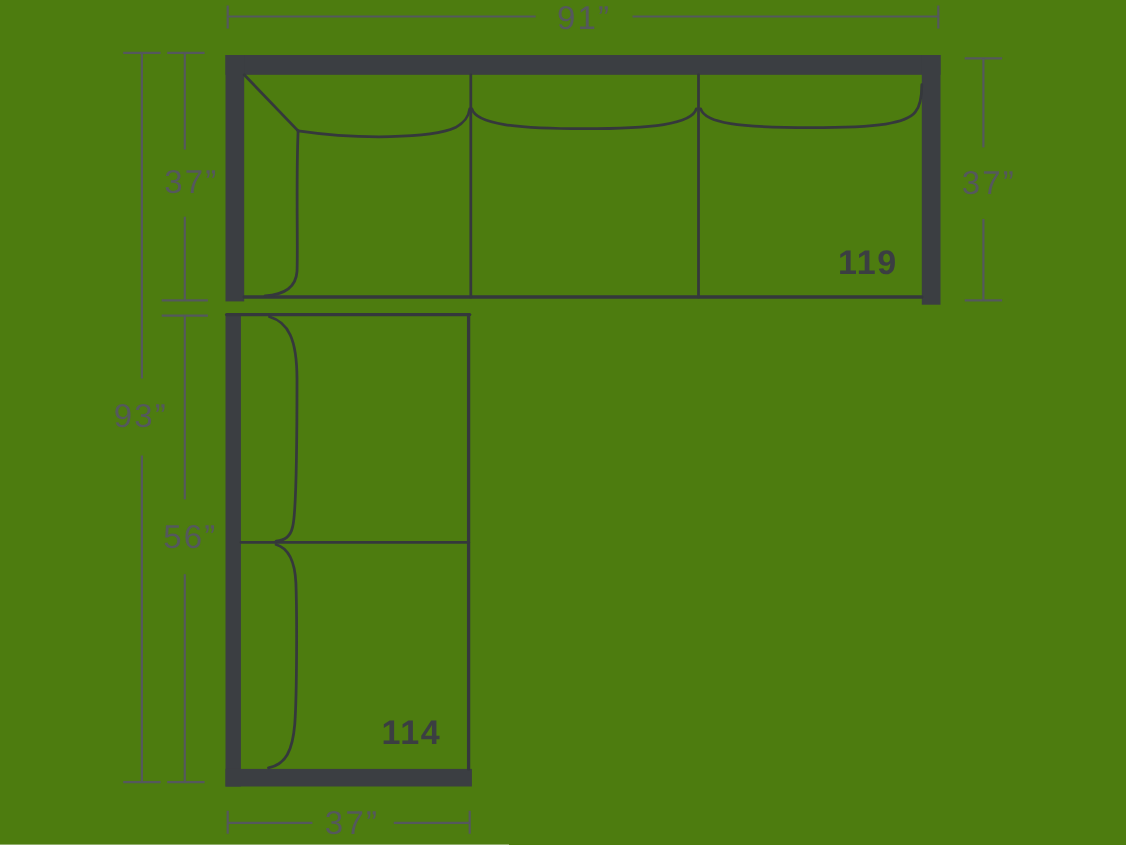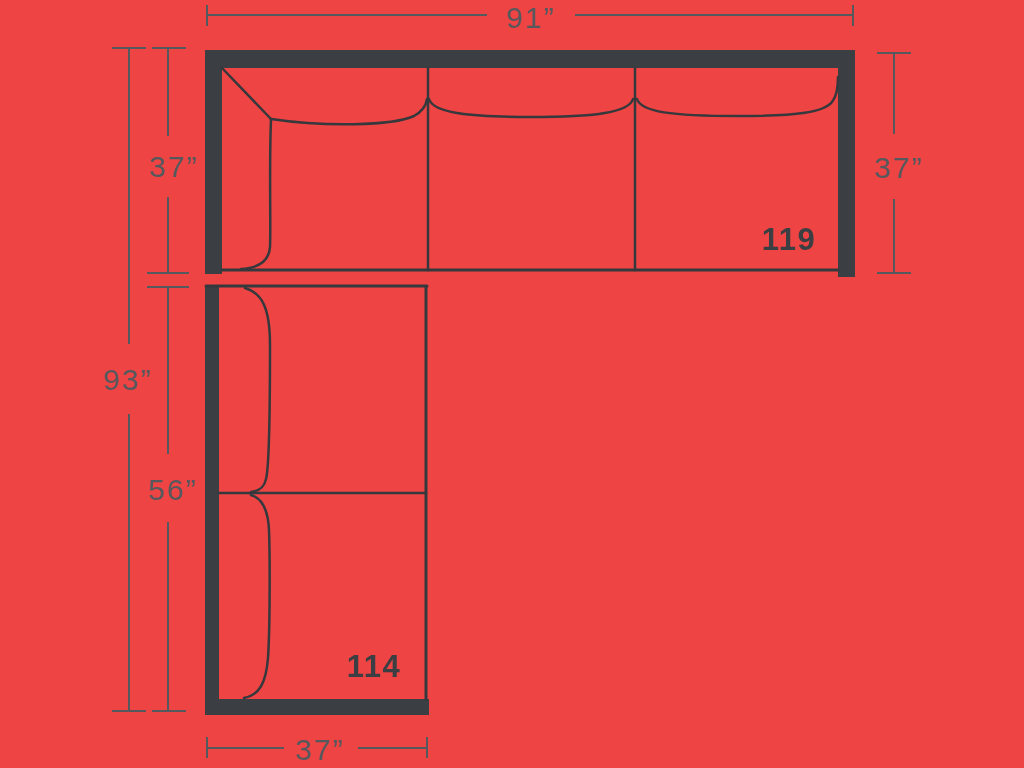--- a/index.html
+++ b/index.html
@@ -4,21 +4,21 @@
 <style>
   html, body {
     margin: 0;
     padding: 0;
     background: #ffffff;
   }
   .canvas {
     position: relative;
     width: 1024px;
     height: 768px;
-    background: #ef4444;
+    background: #4d7c0f;
     font-family: "Liberation Sans", sans-serif;
   }
   svg { display: block; }
 
   .frame { fill: #3b3e42; stroke: none; }
   .sofa-line {
     stroke: #35383c;
     stroke-width: 2.5;
     fill: none;
     stroke-linecap: round;

